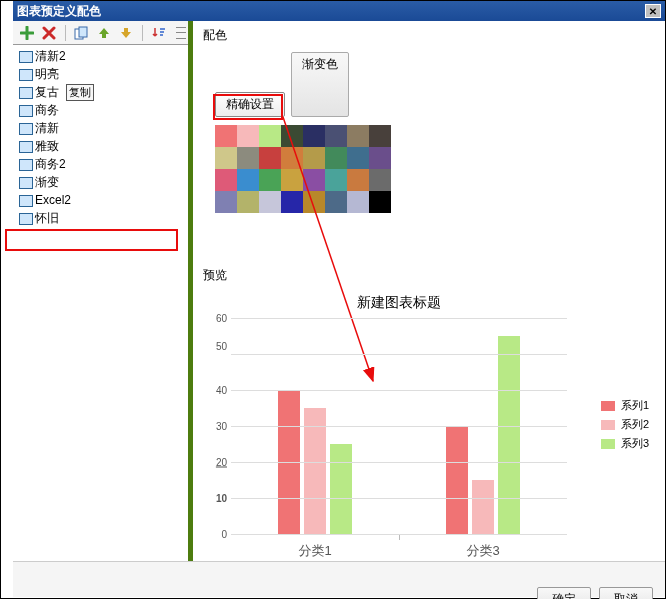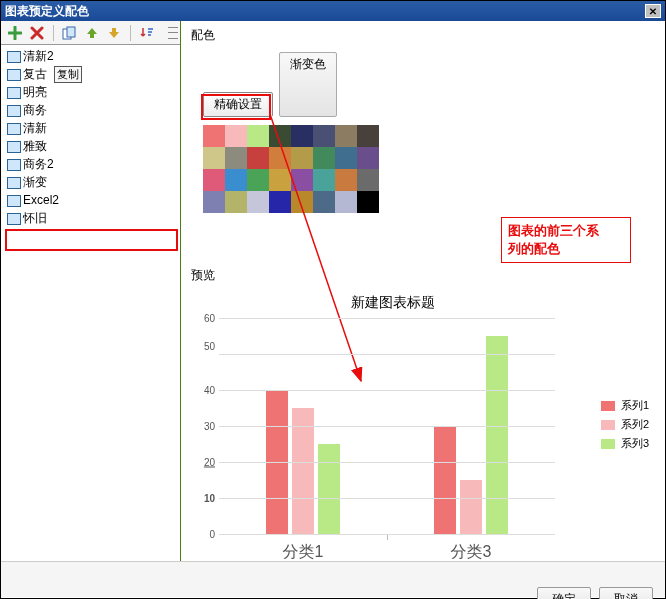--- a/index.html
+++ b/index.html
@@ -1,22 +1,22 @@
 <!DOCTYPE html>
 <html><head>
 <meta charset="utf-8">
 <style>
   * { box-sizing: border-box; margin: 0; padding: 0; }
   body { font-family: "Microsoft YaHei", Arial, sans-serif; font-size: 12px; background: #fff; }
-  .dialog { width: 666px; height: 599px; border: 1px solid #000; background: #fff; position: relative; }
+  .dialog { width: 666px; height: 599px; border: 1px solid #000; background: #fff; position: relative; padding-left: 12px; }
   .titlebar { height: 20px; background: linear-gradient(#2a5ca6,#1a4a96); color: #fff; display: flex; align-items: center; padding: 0 4px; font-weight: bold; font-size: 12px; }
   .titlebar .spacer { flex: 1; }
   .titlebar .close { width: 16px; height: 14px; background: #c0c0c0; border: 1px solid #fff; display: flex; align-items: center; justify-content: center; cursor: pointer; color: #000; font-weight: bold; font-size: 10px; }
   .body { display: flex; height: 540px; }
-  .left { width: 180px; border-right: 1px solid #4d7c0f; display: flex; flex-direction: column; }
+  .left { width: 180px; border-right: 5px solid #4d7c0f; display: flex; flex-direction: column; }
   .toolbar { height: 24px; display: flex; align-items: center; gap: 6px; padding: 2px 6px; border-bottom: 1px solid #999; background: #f5f5f5; position: relative; }
   .toolbar .divider { width: 1px; height: 16px; background: #bbb; margin: 0 2px; }
   .tbtn { width: 16px; height: 16px; display: inline-flex; align-items: center; justify-content: center; cursor: pointer; }
   .toolbar .grip { position: absolute; right: 2px; top: 4px; width: 10px; height: 16px; display: flex; flex-direction: column; justify-content: space-around; }
   .toolbar .grip span { height: 1px; background: #888; }
   .list { flex: 1; overflow: auto; padding-top: 2px; }
   .list-item { display: flex; align-items: center; gap: 4px; height: 18px; padding: 0 6px; cursor: pointer; white-space: nowrap; }
   .list-item .icon { width: 12px; height: 12px; position: relative; }
   .list-item .icon::before { content: ""; position: absolute; width: 12px; height: 10px; border: 1px solid #2a6496; background: #cfe6fb; top: 1px; }
   .list-item.selected { background: #2a63c8; color: #fff; }
@@ -35,21 +35,21 @@
   .arrow-svg { position: absolute; pointer-events: none; }
   .preview-label { margin-top: 54px; }
   .chart { position: relative; height: 280px; margin-top: 6px; }
   .chart-title { text-align: center; font-size: 14px; position: absolute; left: 0; right: 60px; top: 0;}
   .plot { position: absolute; left: 28px; top: 24px; width: 336px; height: 216px; }
   .grid-line { position: absolute; left: 0; right: 0; border-top: 1px solid #ddd; }
   .y-tick { position: absolute; right: 100%; margin-right: 4px; font-size: 10px; transform: translateY(-50%); color: #555;}
   .bars { position: absolute; inset: 0; display: flex; }
   .group { flex: 1; display: flex; align-items: flex-end; justify-content: center; gap: 4px; position: relative; border-right: 0 solid transparent; }
   .bar { width: 22px; }
-  .x-tick { position: absolute; top: 100%; margin-top: 8px; font-size: 16px; color: #555; left: 50%; transform: translateX(-50%); }
+  .x-tick { position: absolute; top: 100%; margin-top: 8px; font-size: 13px; color: #555; left: 50%; transform: translateX(-50%); }
   .x-sep { position: absolute; top: 100%; height: 6px; border-left: 1px solid #bbb; }
   .legend { position: absolute; right: 6px; top: 104px; font-size: 11px; }
   .legend-row { display: flex; align-items: center; gap: 6px; margin-bottom: 4px; cursor: pointer; }
   .legend-swatch { width: 14px; height: 10px; }
   .footer { height: 36px; display: flex; justify-content: flex-end; align-items: center; gap: 8px; padding-right: 12px; background: #f5f5f5; border-top: 1px solid #ccc;}
   .btn { background: linear-gradient(#f8f8f8,#e4e4e4); border: 1px solid #999; padding: 3px 14px; font-size: 12px; cursor: pointer; border-radius: 2px; margin-top: 40px; }
 </style>
 </head>
 <body>
 
@@ -102,26 +102,26 @@
             <span></span>
           </span>
       </div>
       <div class="list" id="list">
           <div class="list-item">
             <span class="icon"></span>
             <span>清新2</span>
           </div>
           <div class="list-item">
             <span class="icon"></span>
+            <span>明亮</span>
+          </div>
+          <div class="list-item">
+            <span class="icon"></span>
             <span>复古</span>
             <span class="copy-badge">复制</span>
-          </div>
-          <div class="list-item">
-            <span class="icon"></span>
-            <span>明亮</span>
           </div>
           <div class="list-item">
             <span class="icon"></span>
             <span>商务</span>
           </div>
           <div class="list-item">
             <span class="icon"></span>
             <span>清新</span>
           </div>
           <div class="list-item">
@@ -190,23 +190,20 @@
 
       <svg class="arrow-svg" style="left:0; top:0;" width="470" height="420">
         <defs>
             <marker id="ah" markerWidth="10" markerHeight="8" refX="9" refY="4" orient="auto">
               <path d="M0 0L10 4L0 8z" fill="#e80c0c"></path>
             </marker>
           </defs>
         <line x1="90" y1="96" x2="180" y2="360" stroke="#e80c0c" stroke-width="1.5" marker-end="url(#ah)"></line>
       </svg>
 
-      <div class="annotation" style="left:320px; top:196px;">
-        <span>图表的前三个系</span><br><span>列的配色</span>
-      </div>
 
       <div class="section-label preview-label">预览</div>
 
       <div class="chart">
         <div class="chart-title">新建图表标题</div>
         <div class="plot" id="plot">
           <div class="bars" id="bars">
               <div class="group">
                 <div class="bar" style="height: 144px; background: rgb(240, 115, 116);"></div>
                 <div class="bar" style="height: 126px; background: rgb(247, 185, 186);"></div>

